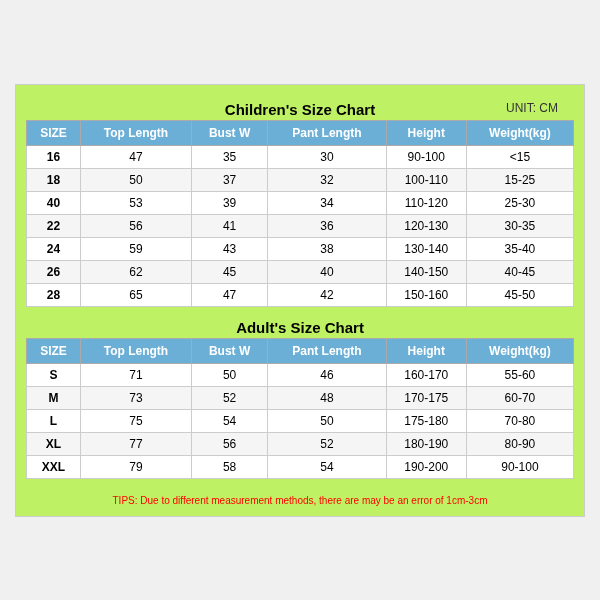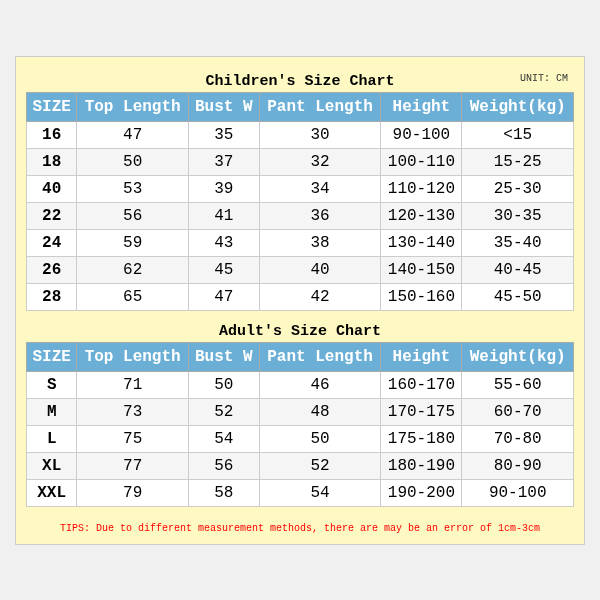--- a/index.html
+++ b/index.html
@@ -6,45 +6,44 @@
     body {
       width: 600px;
       height: 600px;
       display: flex;
       align-items: center;
       justify-content: center;
       background: #f0f0f0;
       font-family: Arial, sans-serif;
     }
     .chart-container {
-      background: #fef9c3;
+      background: #bef264;
       border: 1px solid #ccc;
       width: 570px;
       padding: 10px;
-      font-family: Liberation Mono, monospace;
     }
     .section-title {
       text-align: center;
       font-size: 15px;
       font-weight: bold;
       padding: 6px 0 2px 0;
       position: relative;
     }
     .unit-label {
       position: absolute;
-      right: 6px;
+      right: 16px;
       top: 6px;
-      font-size: 10px;
+      font-size: 12px;
       font-weight: normal;
       color: #333;
     }
     table {
       width: 100%;
       border-collapse: collapse;
-      font-size: 16px;
+      font-size: 12px;
     }
     th {
       background-color: #6bafd6;
       color: #fff;
       border: 1px solid #aaa;
       padding: 5px 4px;
       text-align: center;
       font-weight: bold;
     }
     td {

